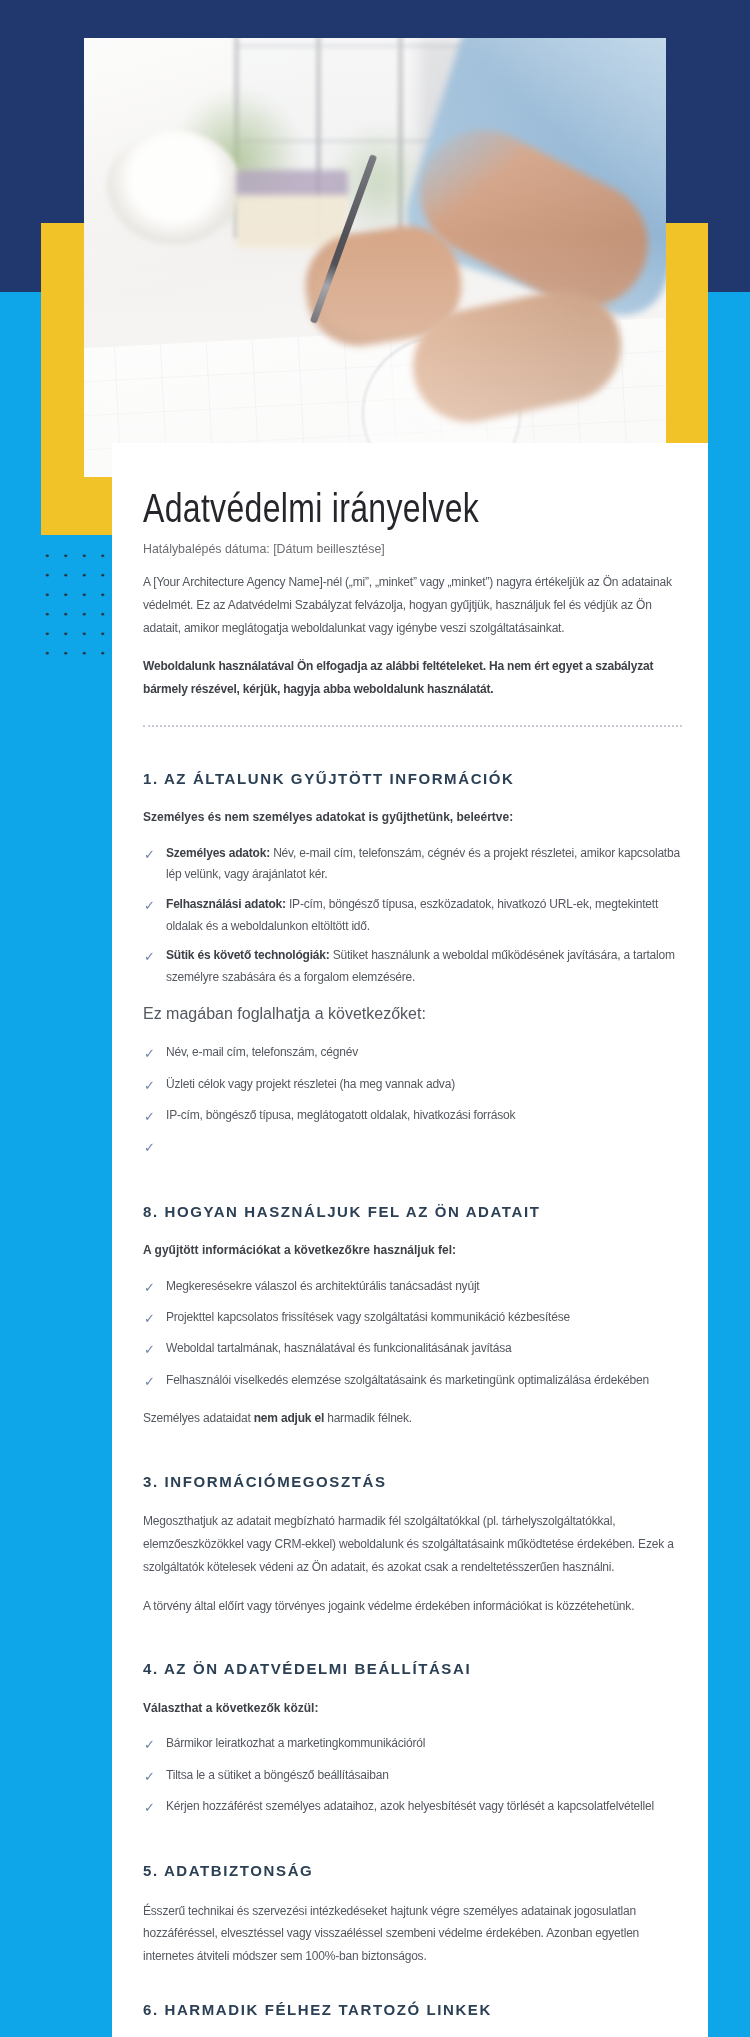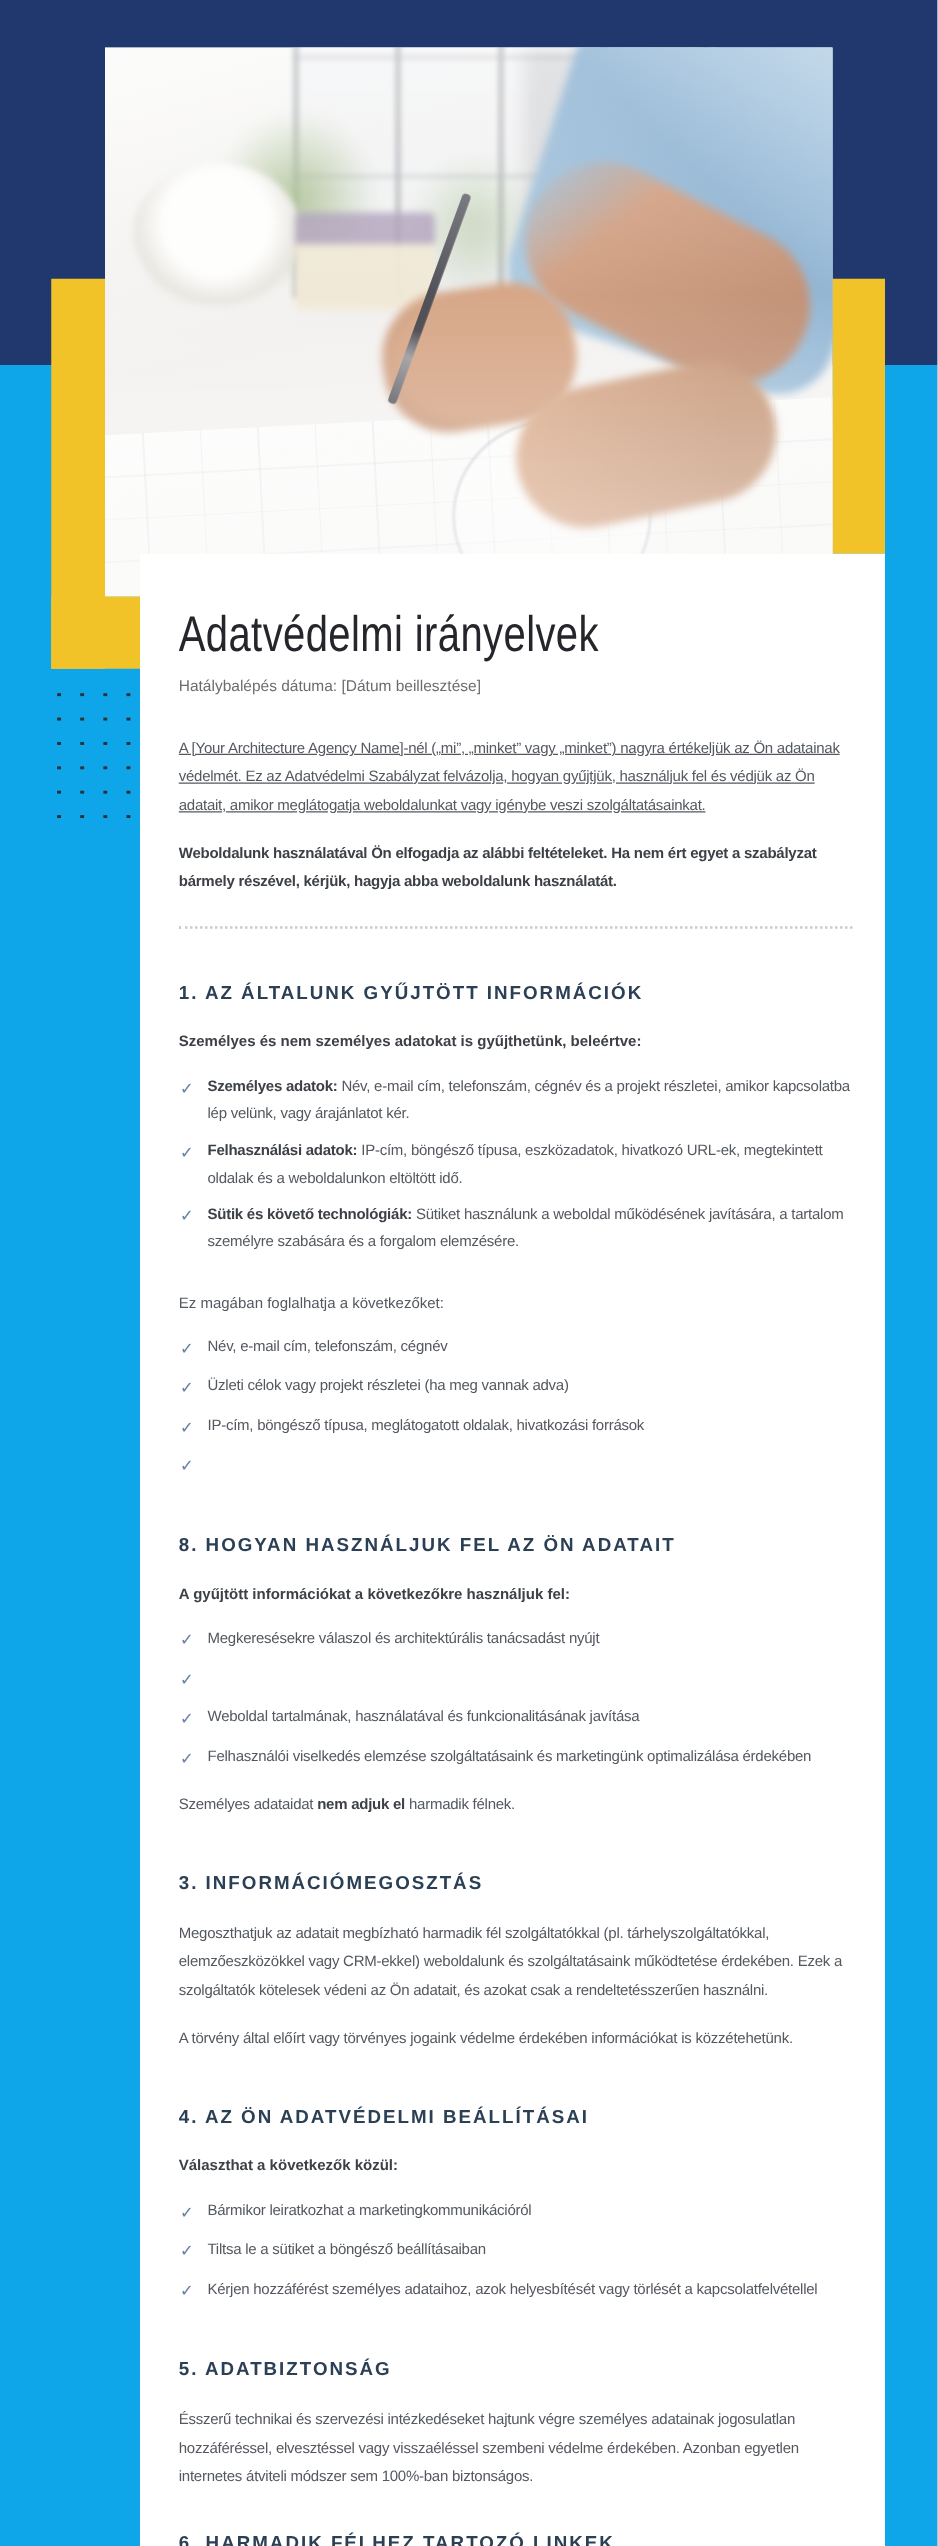--- a/index.html
+++ b/index.html
@@ -70,32 +70,32 @@
     position:absolute; left:112px; top:443px; width:596px; min-height:1564px;
     background:#ffffff; box-sizing:border-box; padding:18px 26px 34px 31px;
     color:#54585f;
   }
   .card h1 {
     margin:24px 0 0; font-size:40px; line-height:1.15; font-weight:400; color:#25252c;
     transform:scaleX(.8); transform-origin:0 60%; white-space:nowrap; letter-spacing:.4px;
   }
   .subtitle { margin:11px 0 0; font-size:12.4px; color:#6c6d72; }
   .body-p { margin:0 0 16px; font-size:12px; line-height:1.9; letter-spacing:-.2px; }
-  .intro-p1 { margin-top:31px;text-decoration:underline; }
+  .intro-p1 { margin-top:15px; }
   .intro-p2 { margin-top:2px; font-weight:700; color:#3d4147; }
   .sep { border:0; border-top:2px dotted #c7cbd3; margin:24px 0 0; }
 
   .section { margin-top:42px; }
   .section.m-sm { margin-top:32px; }
   .section h2 {
     margin:0 0 18px; font-size:15px; font-weight:700; letter-spacing:1.6px;
     color:#2c4055; line-height:1.35;
   }
   .lead { margin:0 0 14px; font-size:12px; font-weight:700; color:#3d4147; line-height:1.8; }
-  .plain-lead { margin:28px 0 13px; font-size:12px; line-height:1.8; }
+  .plain-lead { margin:12px 0 13px; font-size:16px; line-height:1.8; }
   ul.check-list { list-style:none; margin:0; padding:0; }
   .check-item { display:flex; margin:0 0 8px; font-size:12px; line-height:1.8; letter-spacing:-.2px; }
   .check-mark { flex:none; width:15px; margin-right:7px; padding-left:1px;
     color:#6b82a8; font-weight:700; font-size:13px; }
   .b-label { font-weight:700; color:#3d4147; }
   .note-bold { font-weight:700; color:#3d4147; }
 </style>
 </head>
 <body>
 
@@ -175,20 +175,21 @@
     <div class="section">
       <h2>8. HOGYAN HASZNÁLJUK FEL AZ ÖN ADATAIT</h2>
       <p class="lead">A gyűjtött információkat a következőkre használjuk fel:</p>
       <ul class="check-list">
         <li class="check-item">
           <span class="check-mark">✓</span>
           <span>Megkeresésekre válaszol és architektúrális tanácsadást nyújt</span>
         </li>
         <li class="check-item">
           <span class="check-mark">✓</span>
+          <span>Projekttel kapcsolatos frissítések vagy szolgáltatási kommunikáció kézbesítése</span>
         </li>
         <li class="check-item">
           <span class="check-mark">✓</span>
           <span>Weboldal tartalmának, használatával és funkcionalitásának javítása</span>
         </li>
         <li class="check-item">
           <span class="check-mark">✓</span>
           <span>Felhasználói viselkedés elemzése szolgáltatásaink és marketingünk optimalizálása érdekében</span>
         </li>
       </ul>

